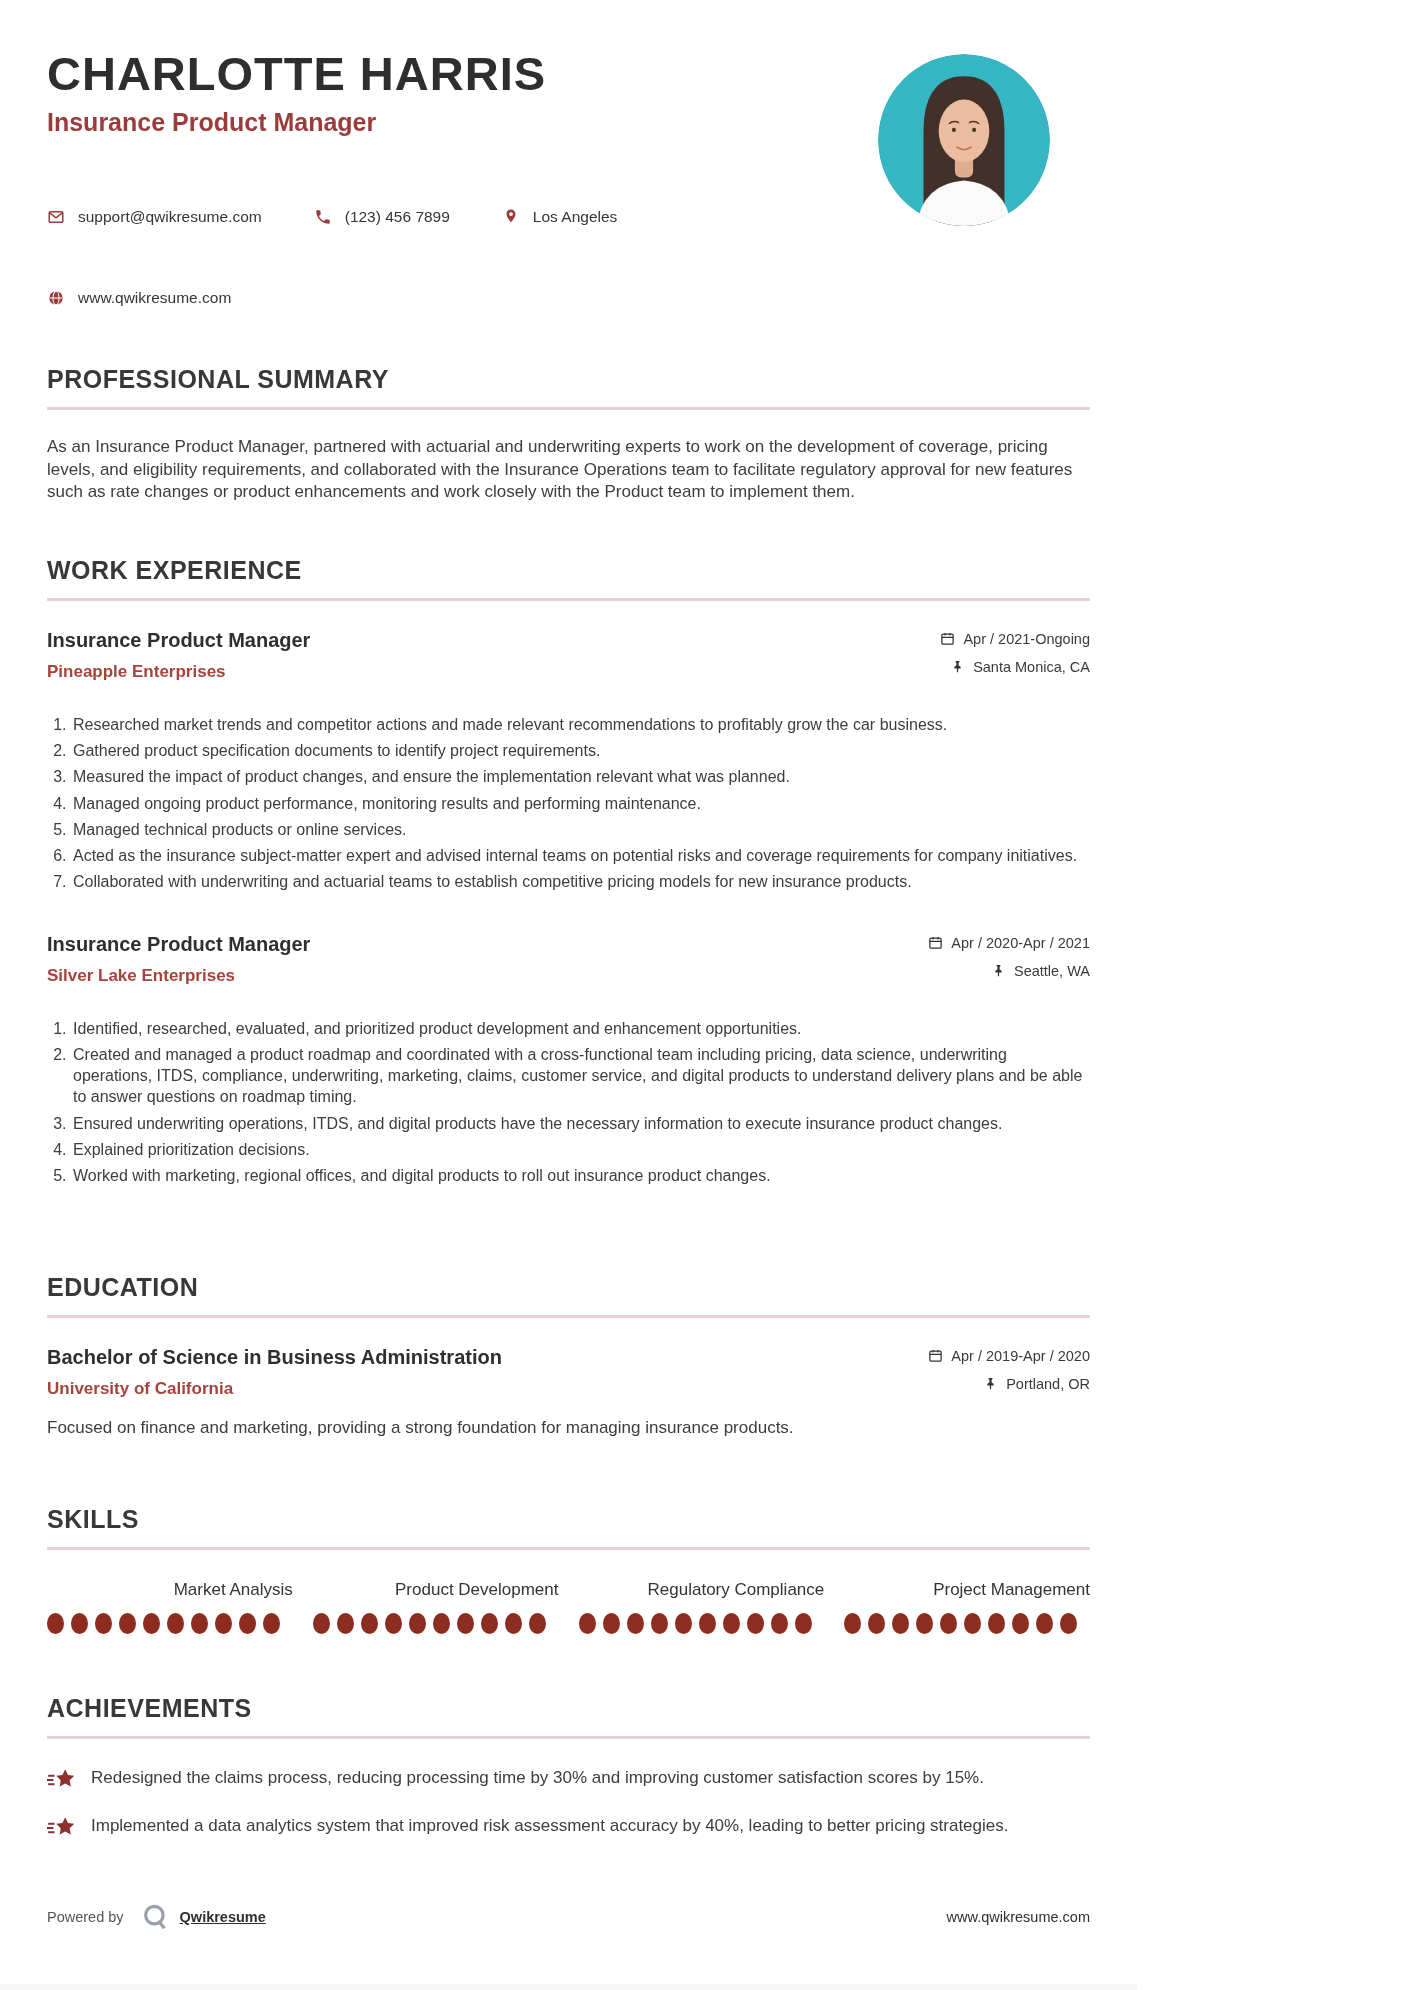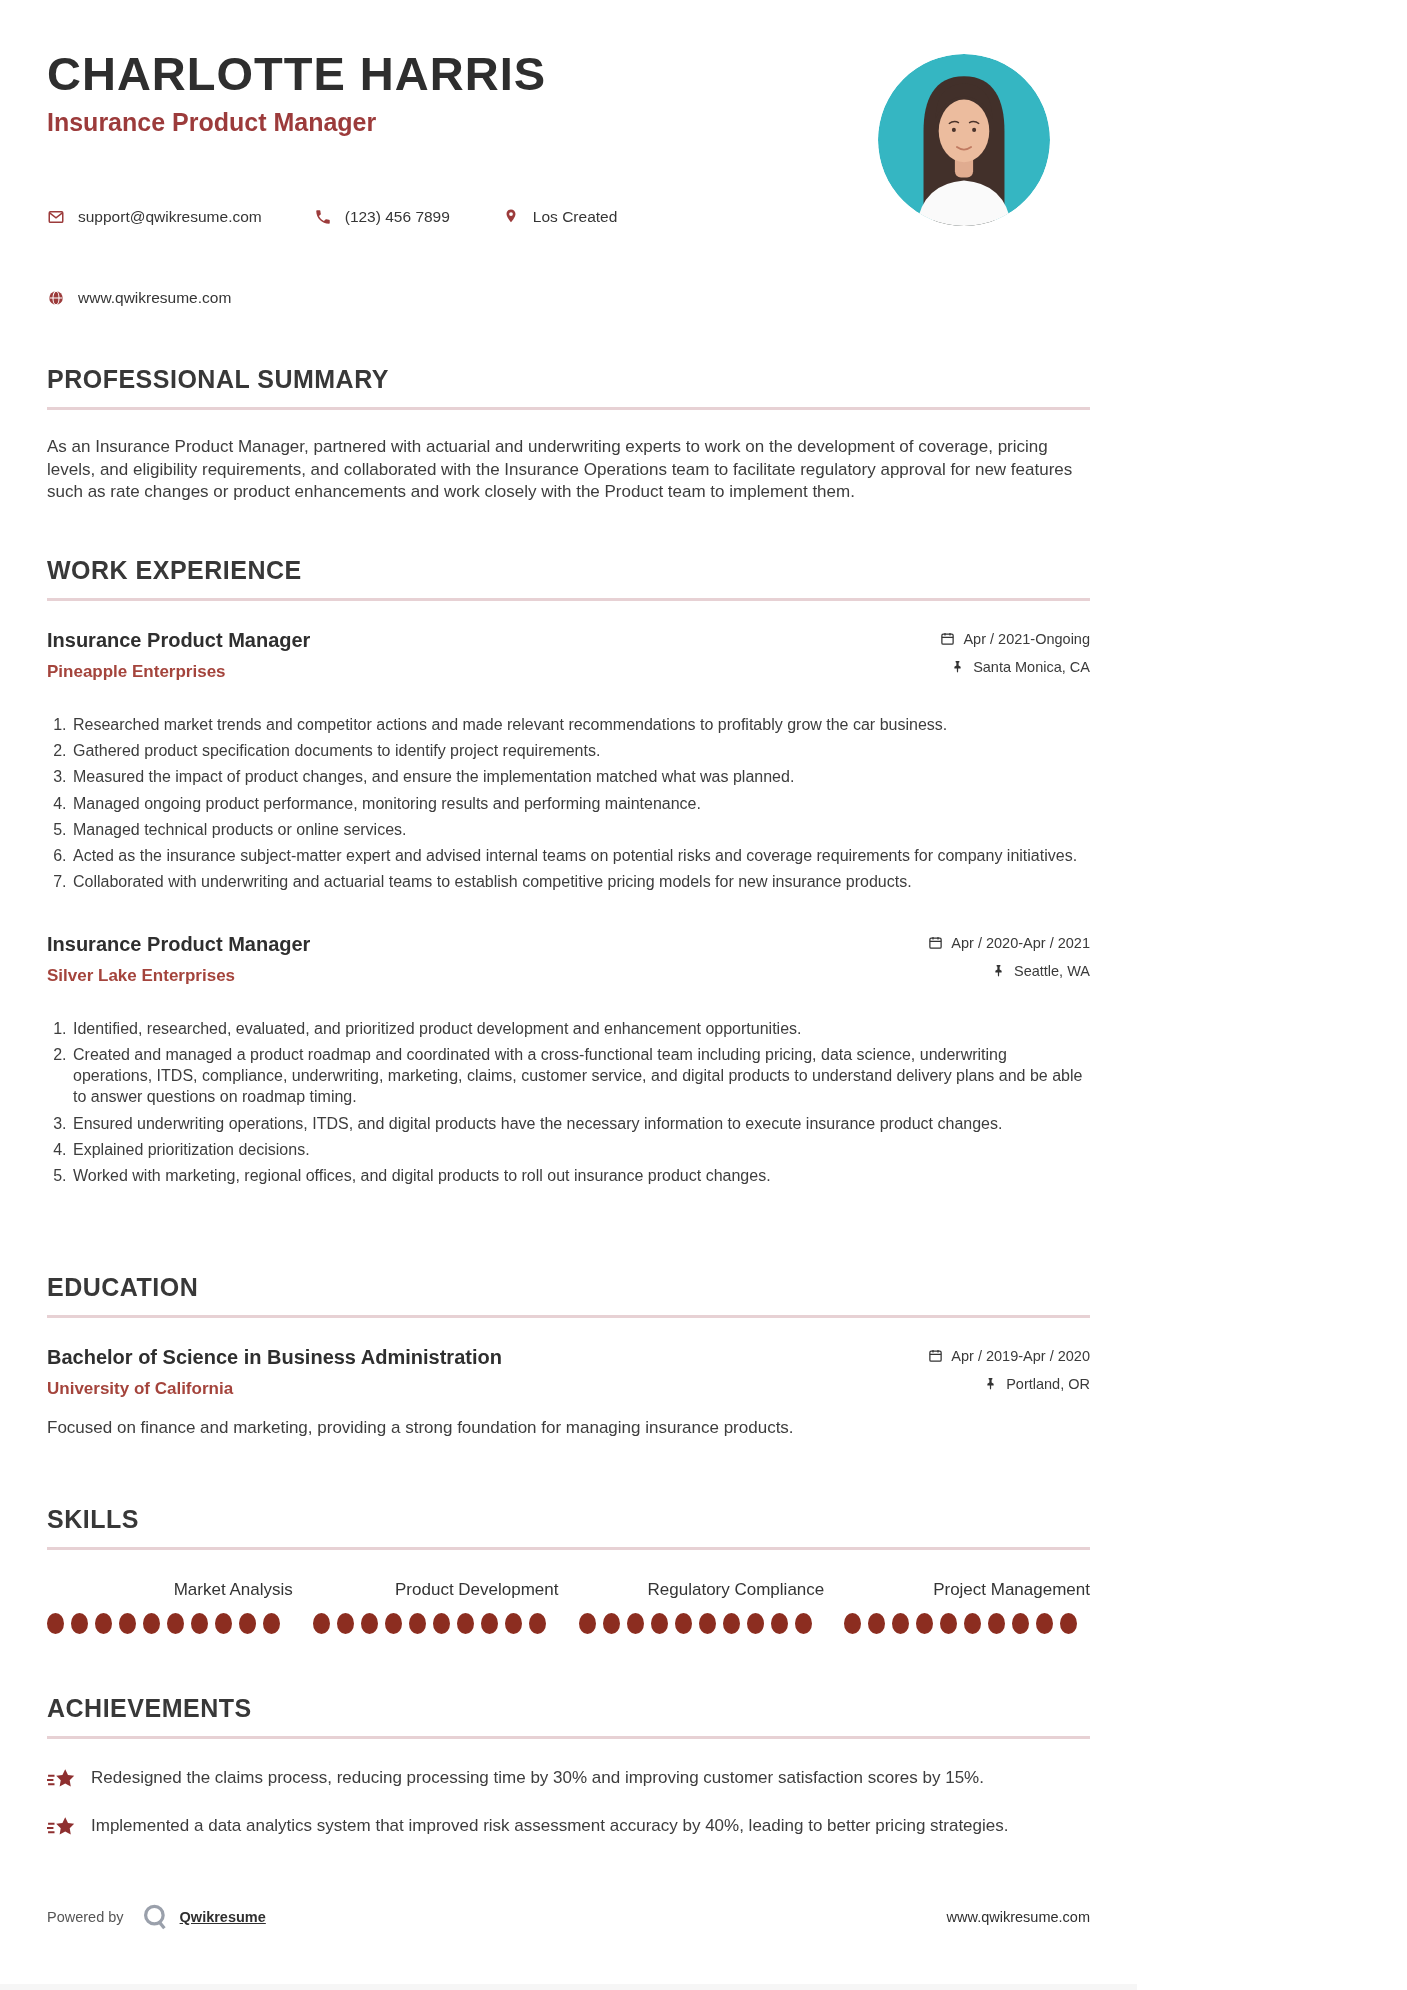--- a/index.html
+++ b/index.html
@@ -96,21 +96,21 @@
           </svg>
         </span>
         <span>(123) 456 7899</span>
       </div>
       <div class="contact-item">
         <span class="cicon">
           <svg viewBox="0 0 24 24" fill="currentColor">
             <path d="M12 2C8.7 2 6 4.7 6 8c0 4.5 6 11 6 11s6-6.5 6-11c0-3.3-2.7-6-6-6zm0 8.5A2.5 2.5 0 1 1 12 5.5a2.5 2.5 0 0 1 0 5z"></path>
           </svg>
         </span>
-        <span>Los Created</span>
+        <span>Los Angeles</span>
       </div>
     </div>
 
     <div class="contact-row second">
       <div class="contact-item">
         <span class="cicon">
           <svg viewBox="0 0 24 24" fill="none" stroke="currentColor" stroke-width="2">
             <circle cx="12" cy="12" r="9" fill="currentColor" stroke="none"></circle>
             <ellipse cx="12" cy="12" rx="4" ry="9" stroke="#fff" stroke-width="1.4"></ellipse>
             <path d="M3.5 12h17" stroke="#fff" stroke-width="1.4"></path>
@@ -168,21 +168,21 @@
                 <path d="M9 3h6v2l-1.2 1v4.2L17 12.5V15h-4v5l-1 2-1-2v-5H7v-2.5l3.2-2.3V6L9 5z"></path>
               </svg>
             </span>
             <span>Santa Monica, CA</span>
           </div>
         </div>
       </div>
       <ol class="bullets">
         <li>Researched market trends and competitor actions and made relevant recommendations to profitably grow the car business.</li>
         <li>Gathered product specification documents to identify project requirements.</li>
-        <li>Measured the impact of product changes, and ensure the implementation matched what was planned.</li>
+        <li>Measured the impact of product changes, and ensure the implementation relevant what was planned.</li>
         <li>Managed ongoing product performance, monitoring results and performing maintenance.</li>
         <li>Managed technical products or online services.</li>
         <li>Acted as the insurance subject-matter expert and advised internal teams on potential risks and coverage requirements for company initiatives.</li>
         <li>Collaborated with underwriting and actuarial teams to establish competitive pricing models for new insurance products.</li>
       </ol>
     </div>
 
     <div class="entry" style="margin-top:40px;">
       <div class="entry-head">
         <div>

